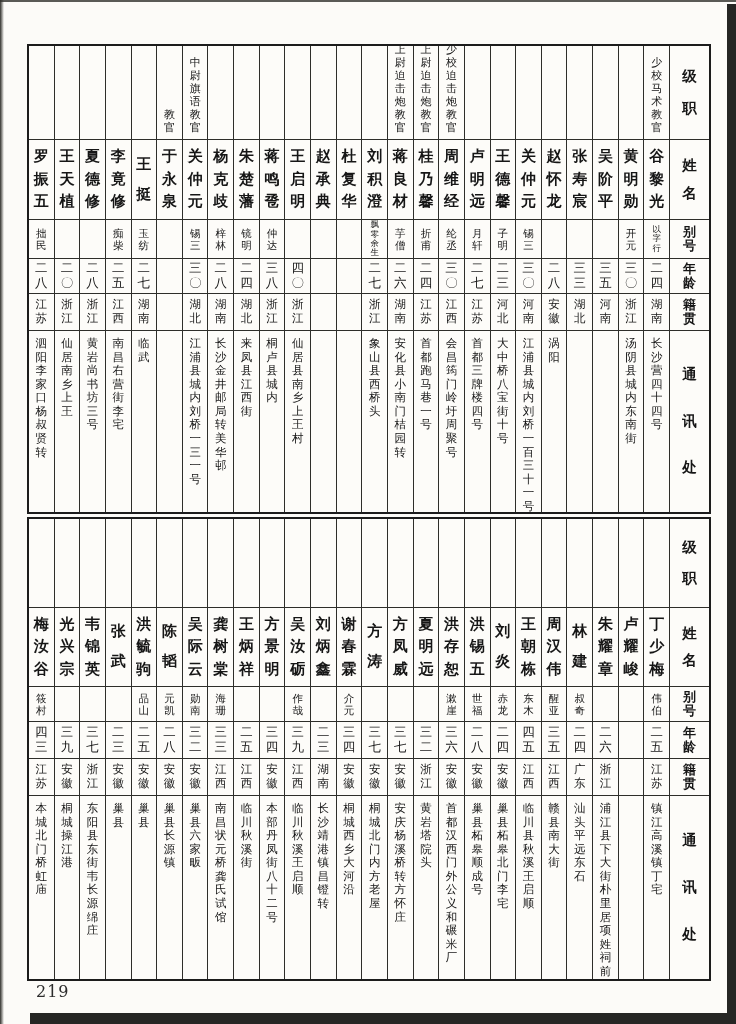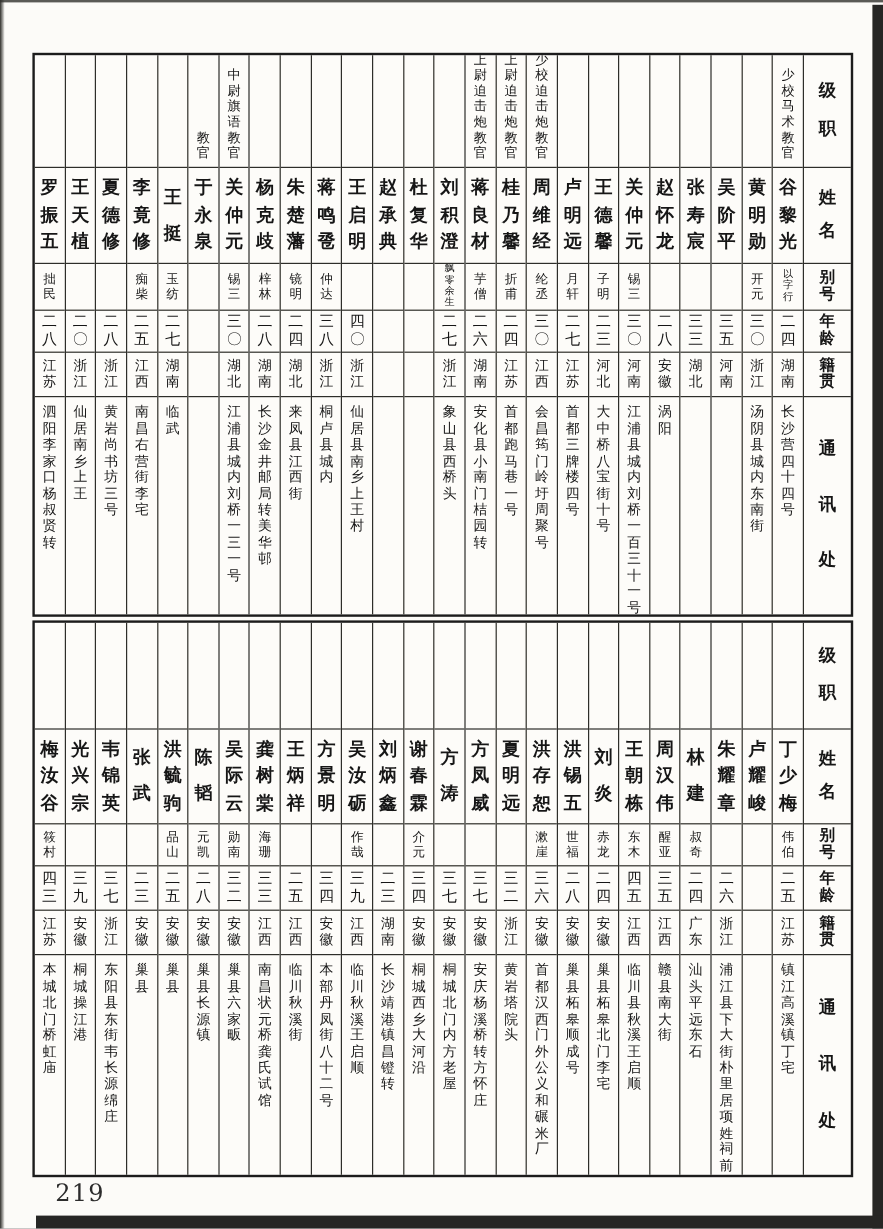--- a/index.html
+++ b/index.html
@@ -51,22 +51,22 @@
   .r-alias{font-size:10.5px;}
   .r-alias.small{font-size:8.5px;line-height:1.1;}
   .r-age{font-size:12.5px;}
   .r-origin{font-size:11.5px;}
   .r-addr{justify-content:flex-start;padding-top:6px;font-size:11.5px;}
 
   .header-col .cell{font-weight:700;justify-content:space-evenly;font-size:14.5px;padding:6px 0;}
   .header-col .r-alias,.header-col .r-age,.header-col .r-origin{font-size:13px;padding:2px 0;justify-content:center;line-height:1.05;}
 
   .page-number{
-    position:absolute;left:46px;top:982px;
-    font-family:"DejaVu Serif",serif;font-size:20px;color:#2c2c2c;letter-spacing:1px;
+    position:absolute;left:36px;top:982px;
+    font-family:"DejaVu Serif",serif;font-size:16px;color:#2c2c2c;letter-spacing:1px;
   }
 </style>
 </head>
 <body>
 
 <div class="page">
   <div class="edge-top"></div>
   <div class="edge-left"></div>
   <div class="edge-right"></div>
   <div class="edge-bottom"></div>

